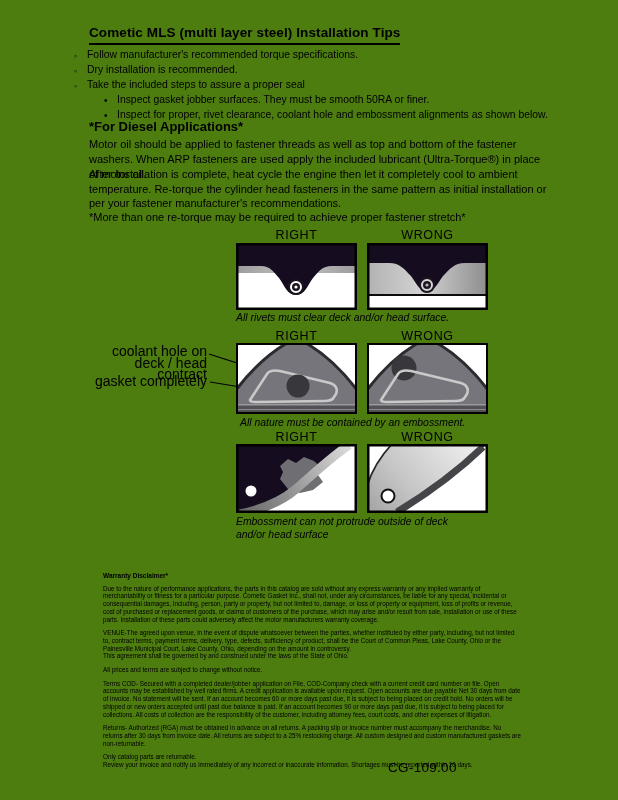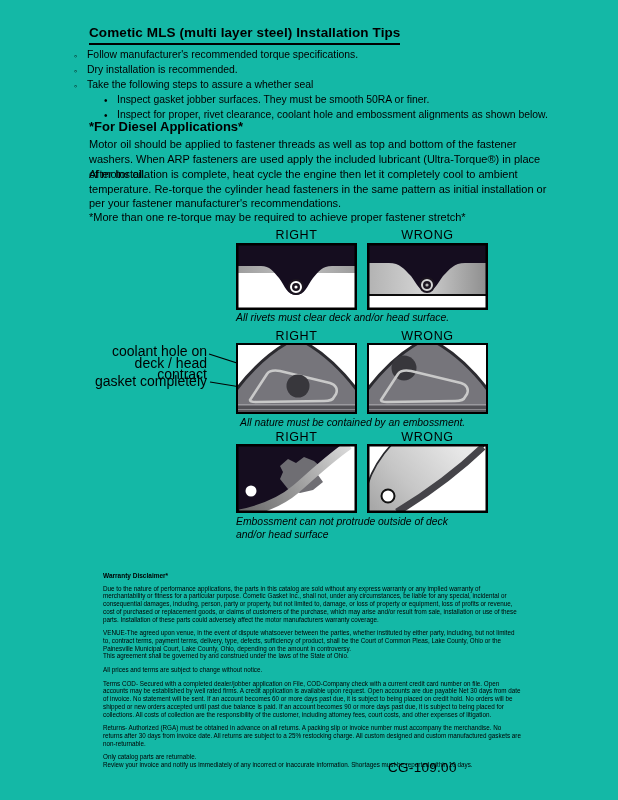--- a/index.html
+++ b/index.html
@@ -1,16 +1,16 @@
 <!DOCTYPE html>
 <html style="--ink: #000000; --diagram-black: #150d1f; --gasket-gray: #76757b; --deck-gray: #a6a6a6; --emboss-line: #c9c9c9; --hole-gray: #38373c;"><head>
 <meta charset="utf-8">
 <style>
   html,body{margin:0;padding:0;background:#fff;}
-  .page{position:relative;width:618px;height:800px;background:#14b8a6;overflow:hidden;
+  .page{position:relative;width:618px;height:800px;background:#4d7c0f;overflow:hidden;
         font-family:"Liberation Sans",sans-serif;color:#000;}
   .abs{position:absolute;}
   .doc-title{left:89px;top:25px;font-size:13.5px;font-weight:bold;
              border-bottom:2.5px solid #000;padding-bottom:3px;letter-spacing:.1px;}
   .bullets{left:74px;top:48px;width:475px;font-size:10.4px;line-height:14px;}
   .bullet{display:flex;}
   .bm{width:13px;flex:0 0 13px;text-align:left;font-size:9px;padding-top:1px;}
   .bullet.sub{margin-left:30px;}
   .bullet.sub .bm{font-size:10px;}
   .diesel-heading{left:89px;top:119px;font-size:13px;font-weight:bold;}
@@ -40,21 +40,21 @@
     <div class="bullet">
       <span class="bm">◦</span>
       <span>Follow manufacturer's recommended torque specifications.</span>
     </div>
     <div class="bullet">
       <span class="bm">◦</span>
       <span>Dry installation is recommended.</span>
     </div>
     <div class="bullet">
       <span class="bm">◦</span>
-      <span>Take the following steps to assure a whether seal</span>
+      <span>Take the included steps to assure a proper seal</span>
     </div>
     <div class="bullet sub">
       <span class="bm">•</span>
       <span>Inspect gasket jobber surfaces.  They must be smooth 50RA or finer.</span>
     </div>
     <div class="bullet sub">
       <span class="bm">•</span>
       <span>Inspect for proper, rivet clearance, coolant hole and embossment alignments as shown below.</span>
     </div>
   </div>

